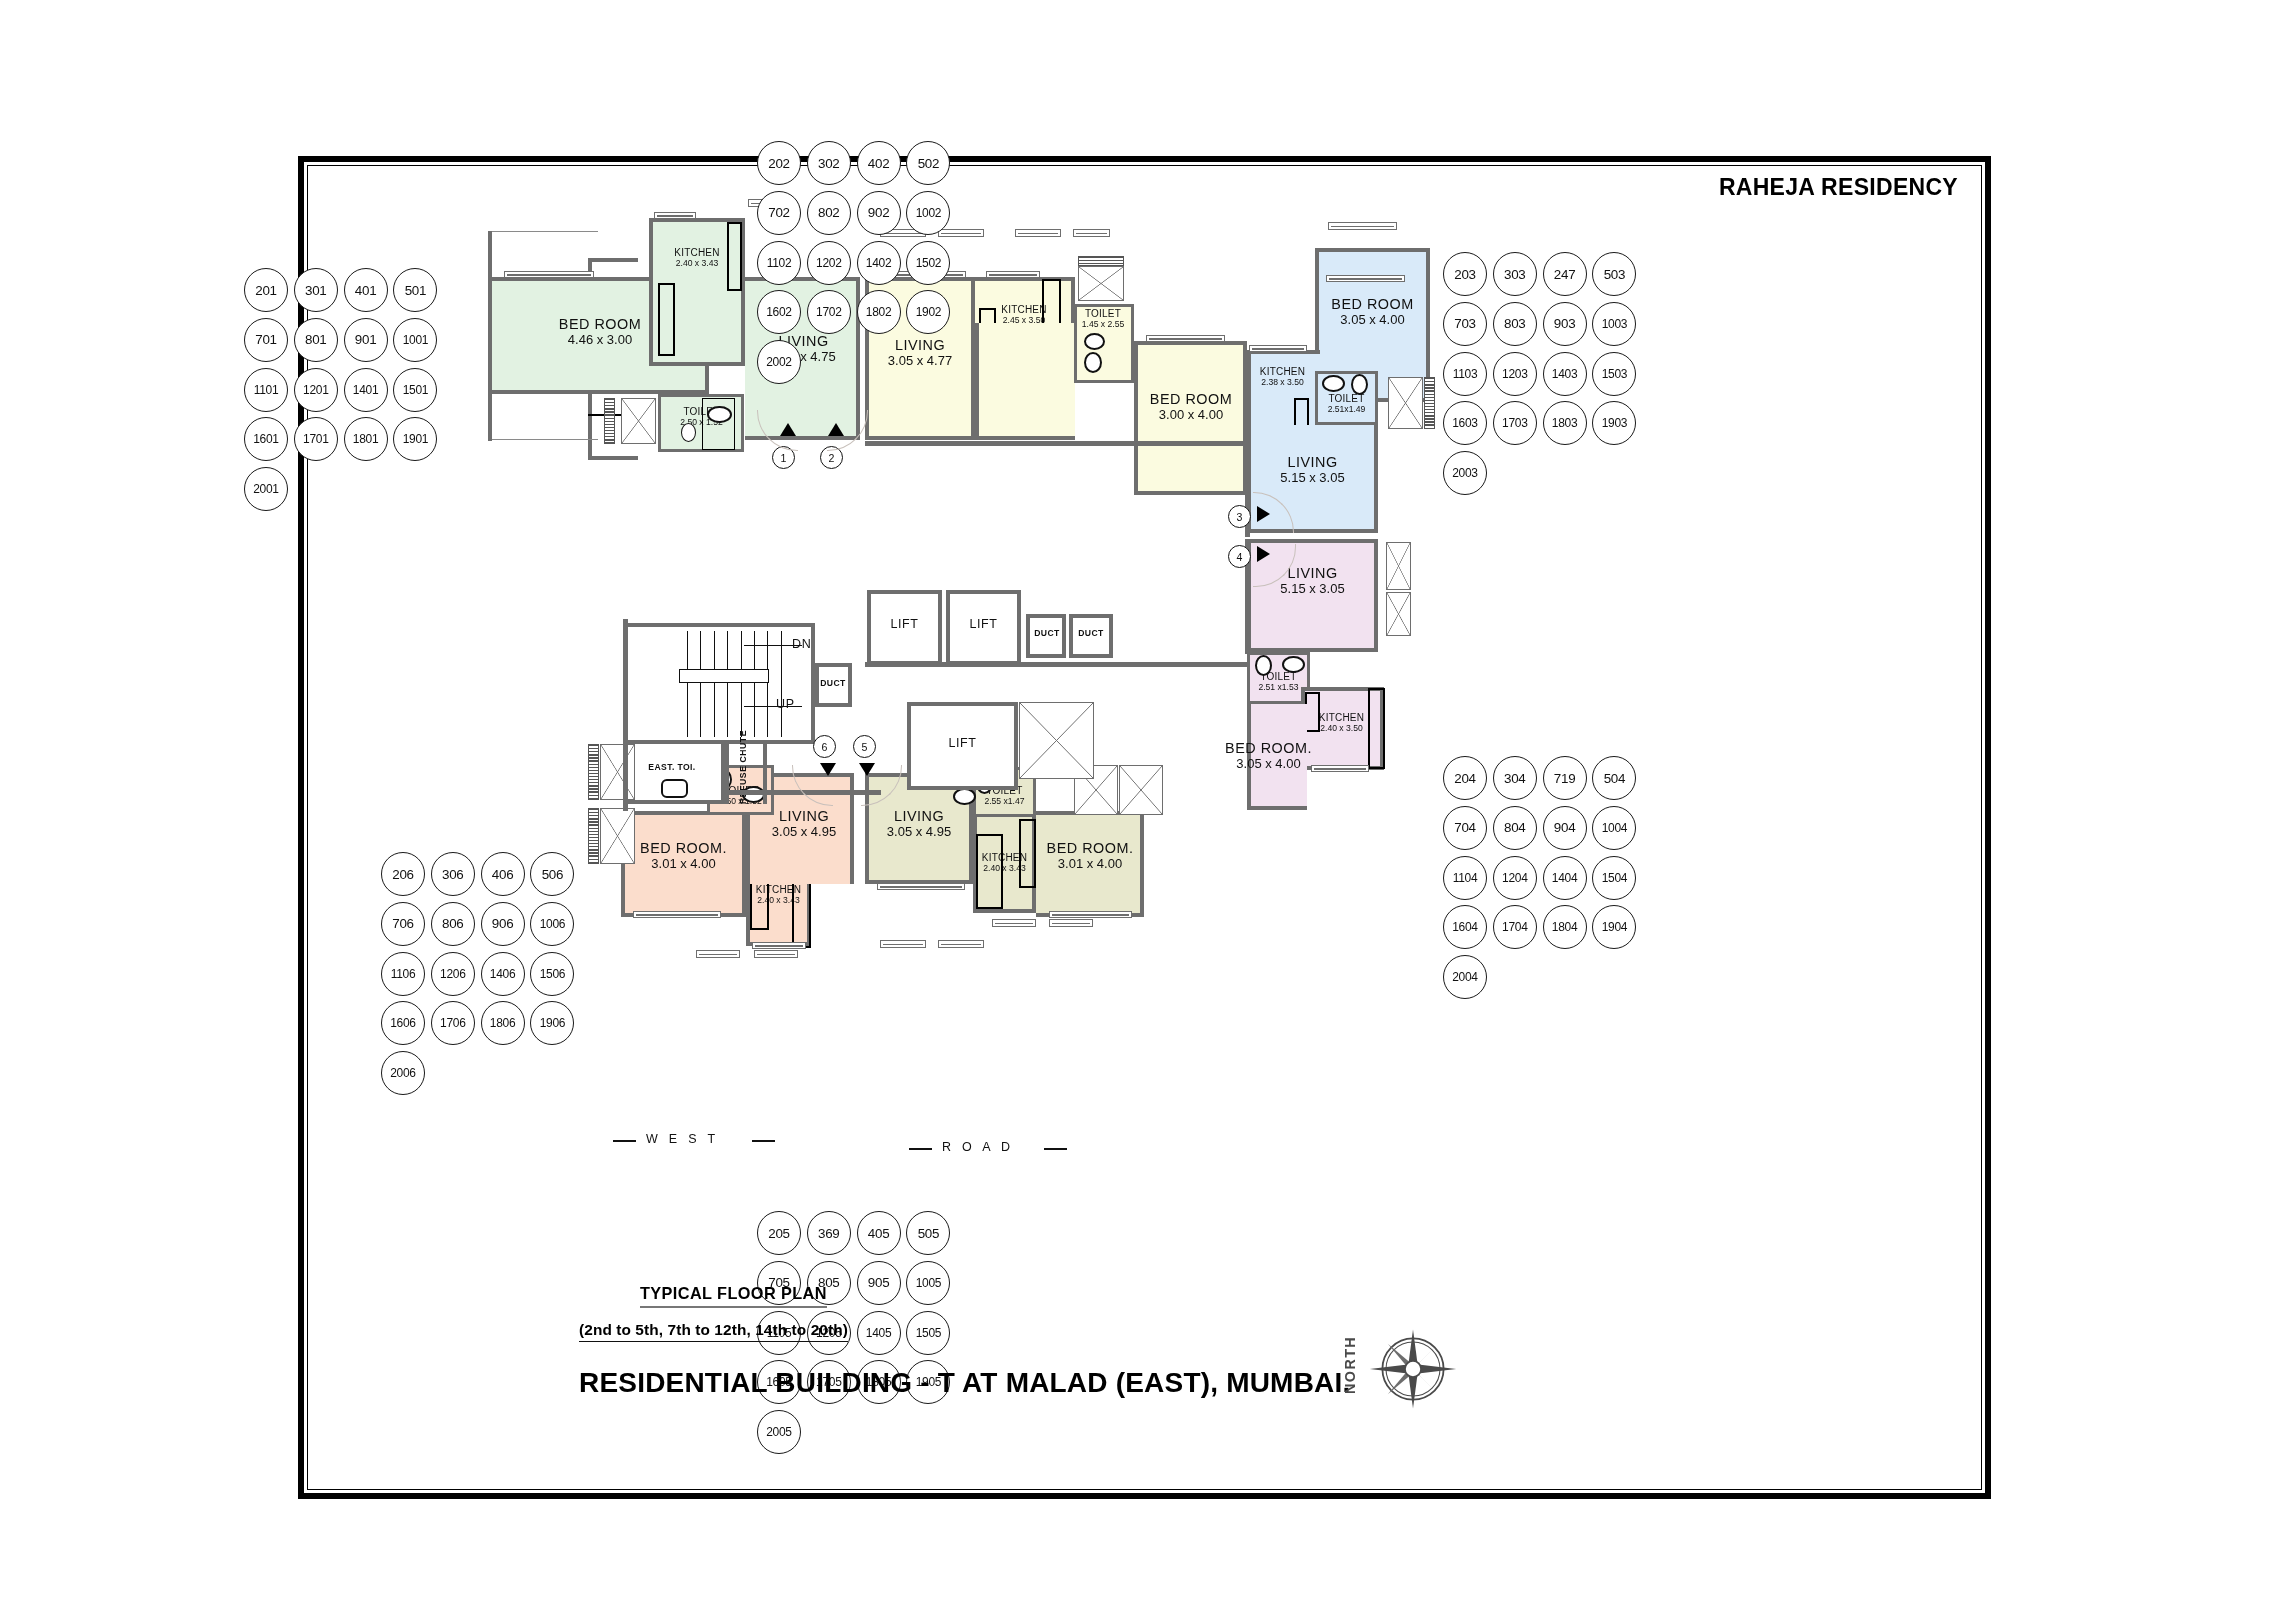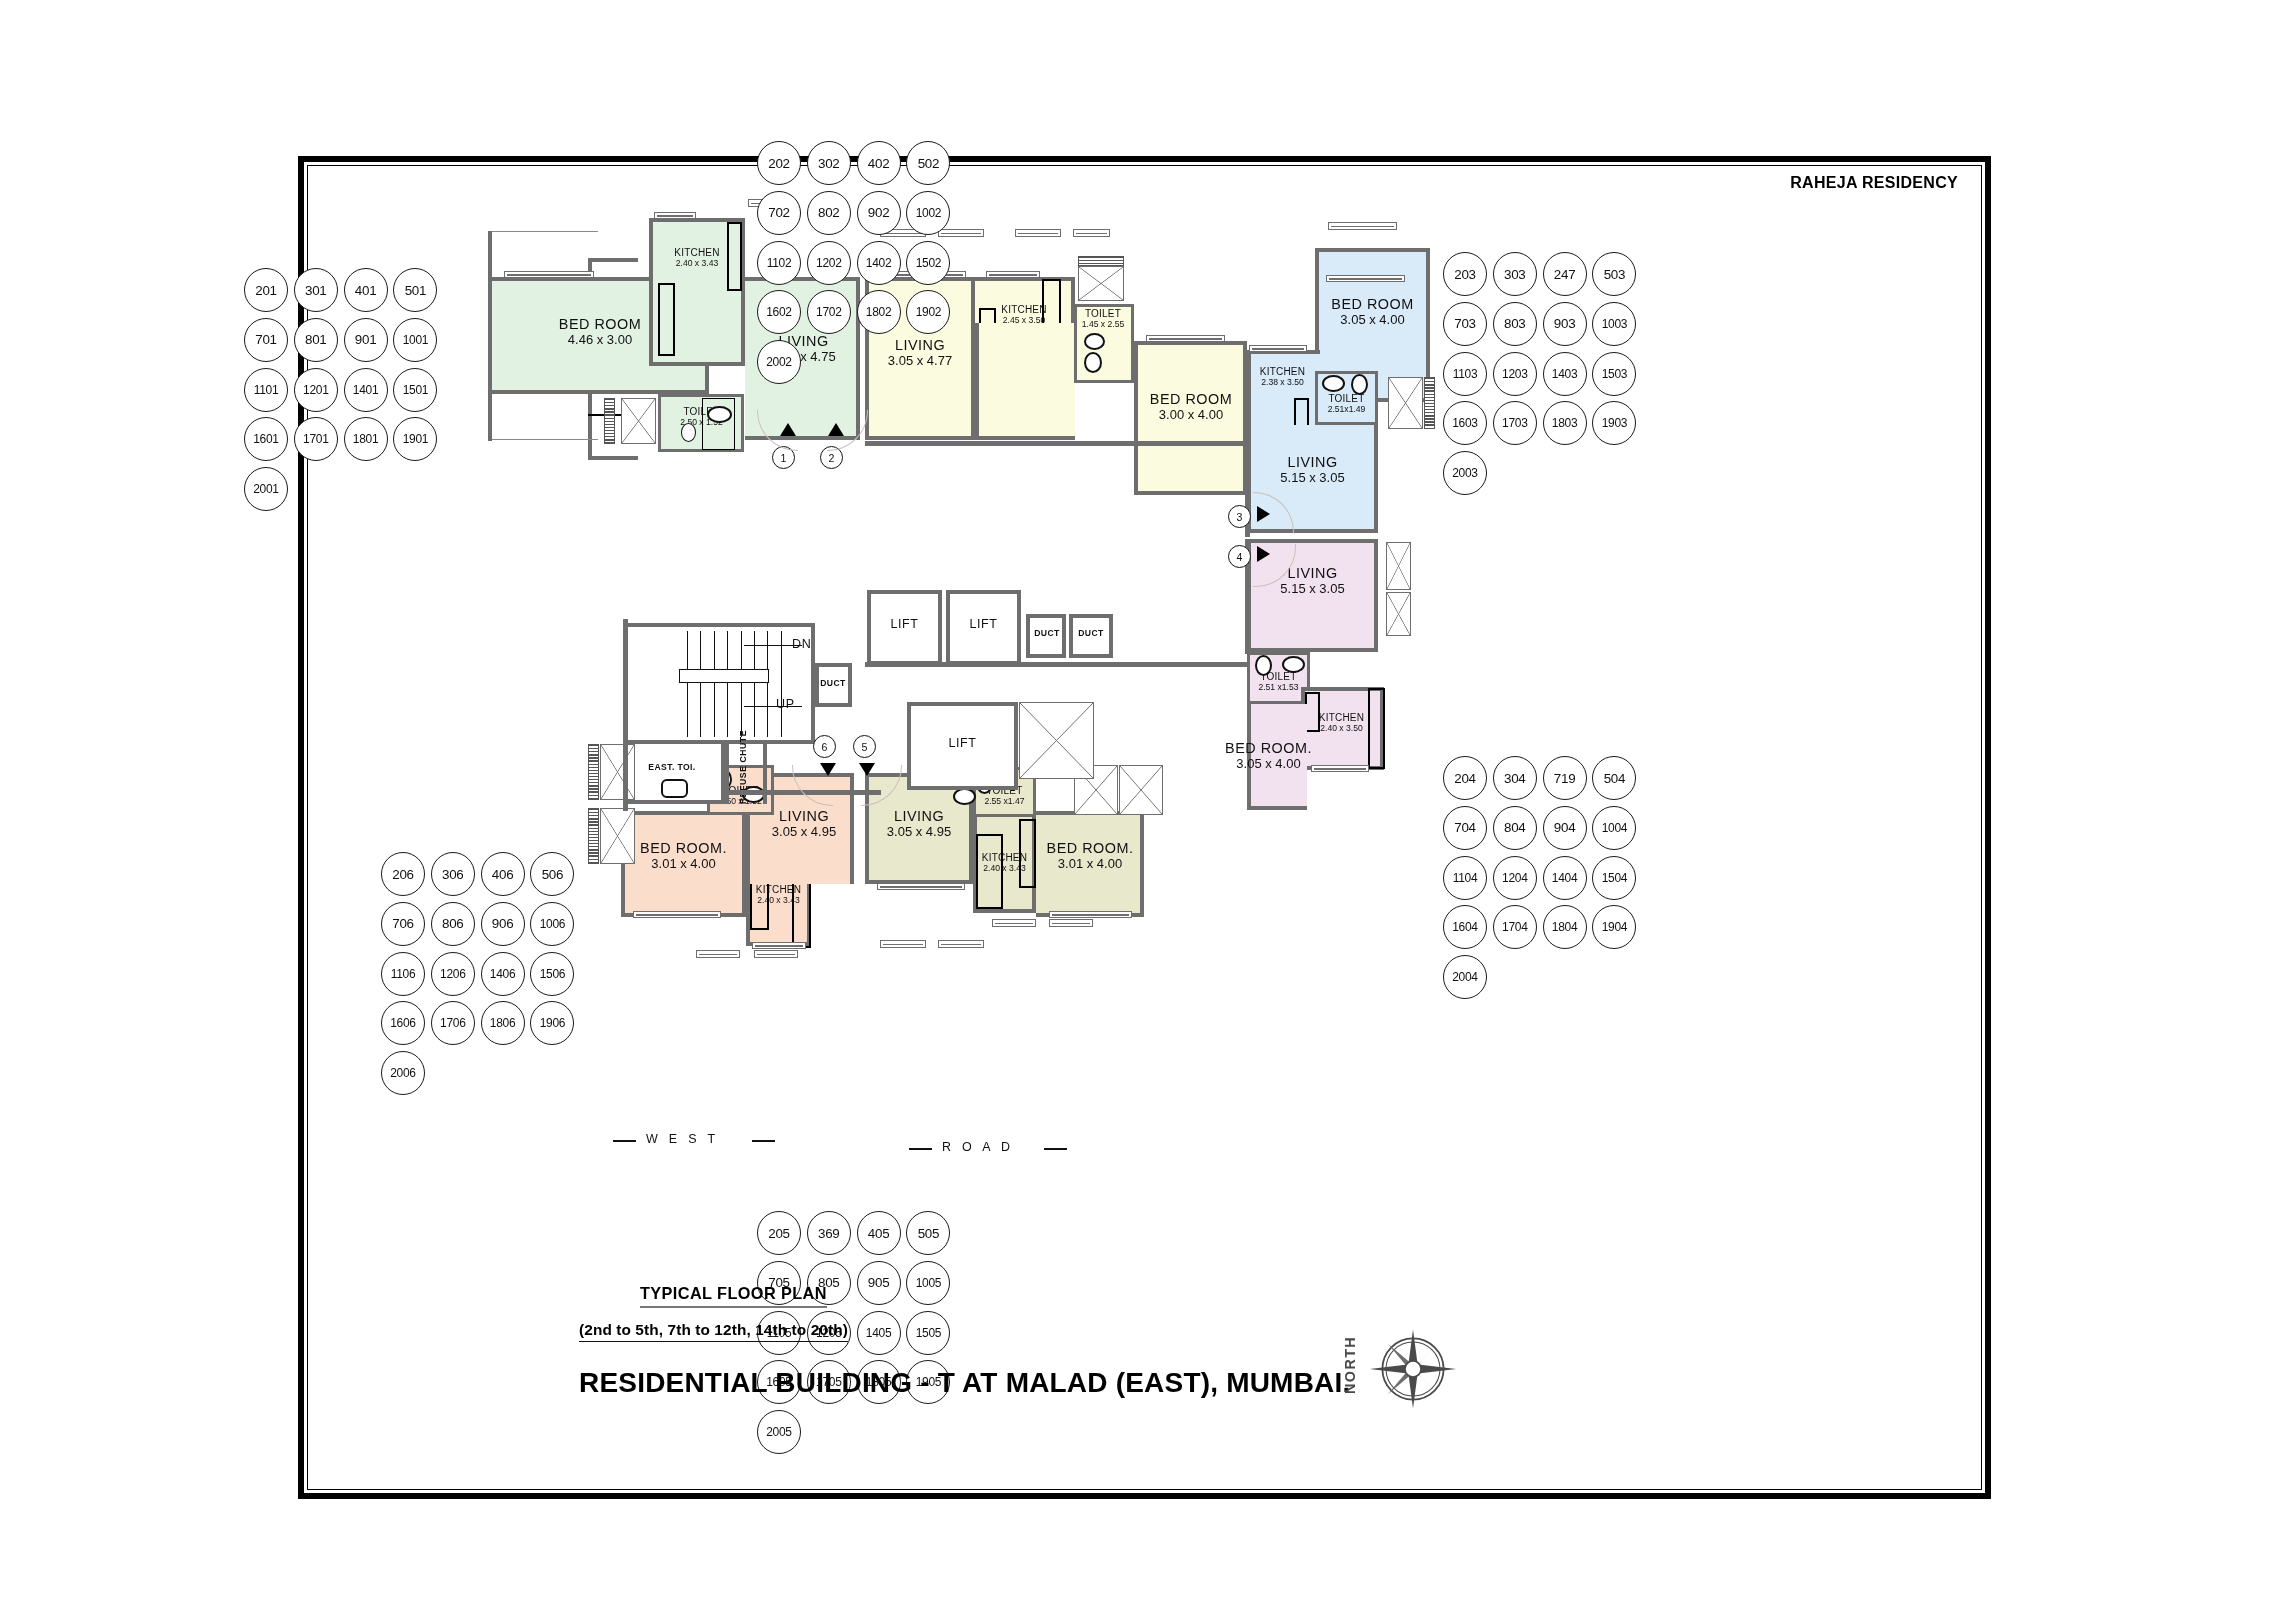--- a/index.html
+++ b/index.html
@@ -11,21 +11,21 @@
   
   #frame{
     position:absolute;left:298px;top:156px;width:1693px;height:1343px;
     border:6.7px solid #000; background:#fff; box-sizing:border-box;
   }
   #frame-inner{
     position:absolute;left:0;top:0;right:0;bottom:0;border:1px solid #000;
     margin:2.9px;
   }
   .hdr{
-    position:absolute;right:27px;top:11.5px;font-size:16px;font-weight:bold;
+    position:absolute;right:27px;top:11.5px;font-size:23px;font-weight:bold;
     letter-spacing:0.3px;color:#000;white-space:nowrap;
   }
   
   .numgrid{position:absolute;}
   .numrow{display:flex;}
   .bub{
     width:44px;height:44px;border:1.5px solid #1a1a1a;border-radius:50%;
     display:flex;align-items:center;justify-content:center;
     font-size:13.4px;color:#111;margin-right:5.8px;margin-bottom:5.8px;
     background:#fff;box-sizing:border-box;letter-spacing:-0.3px;

